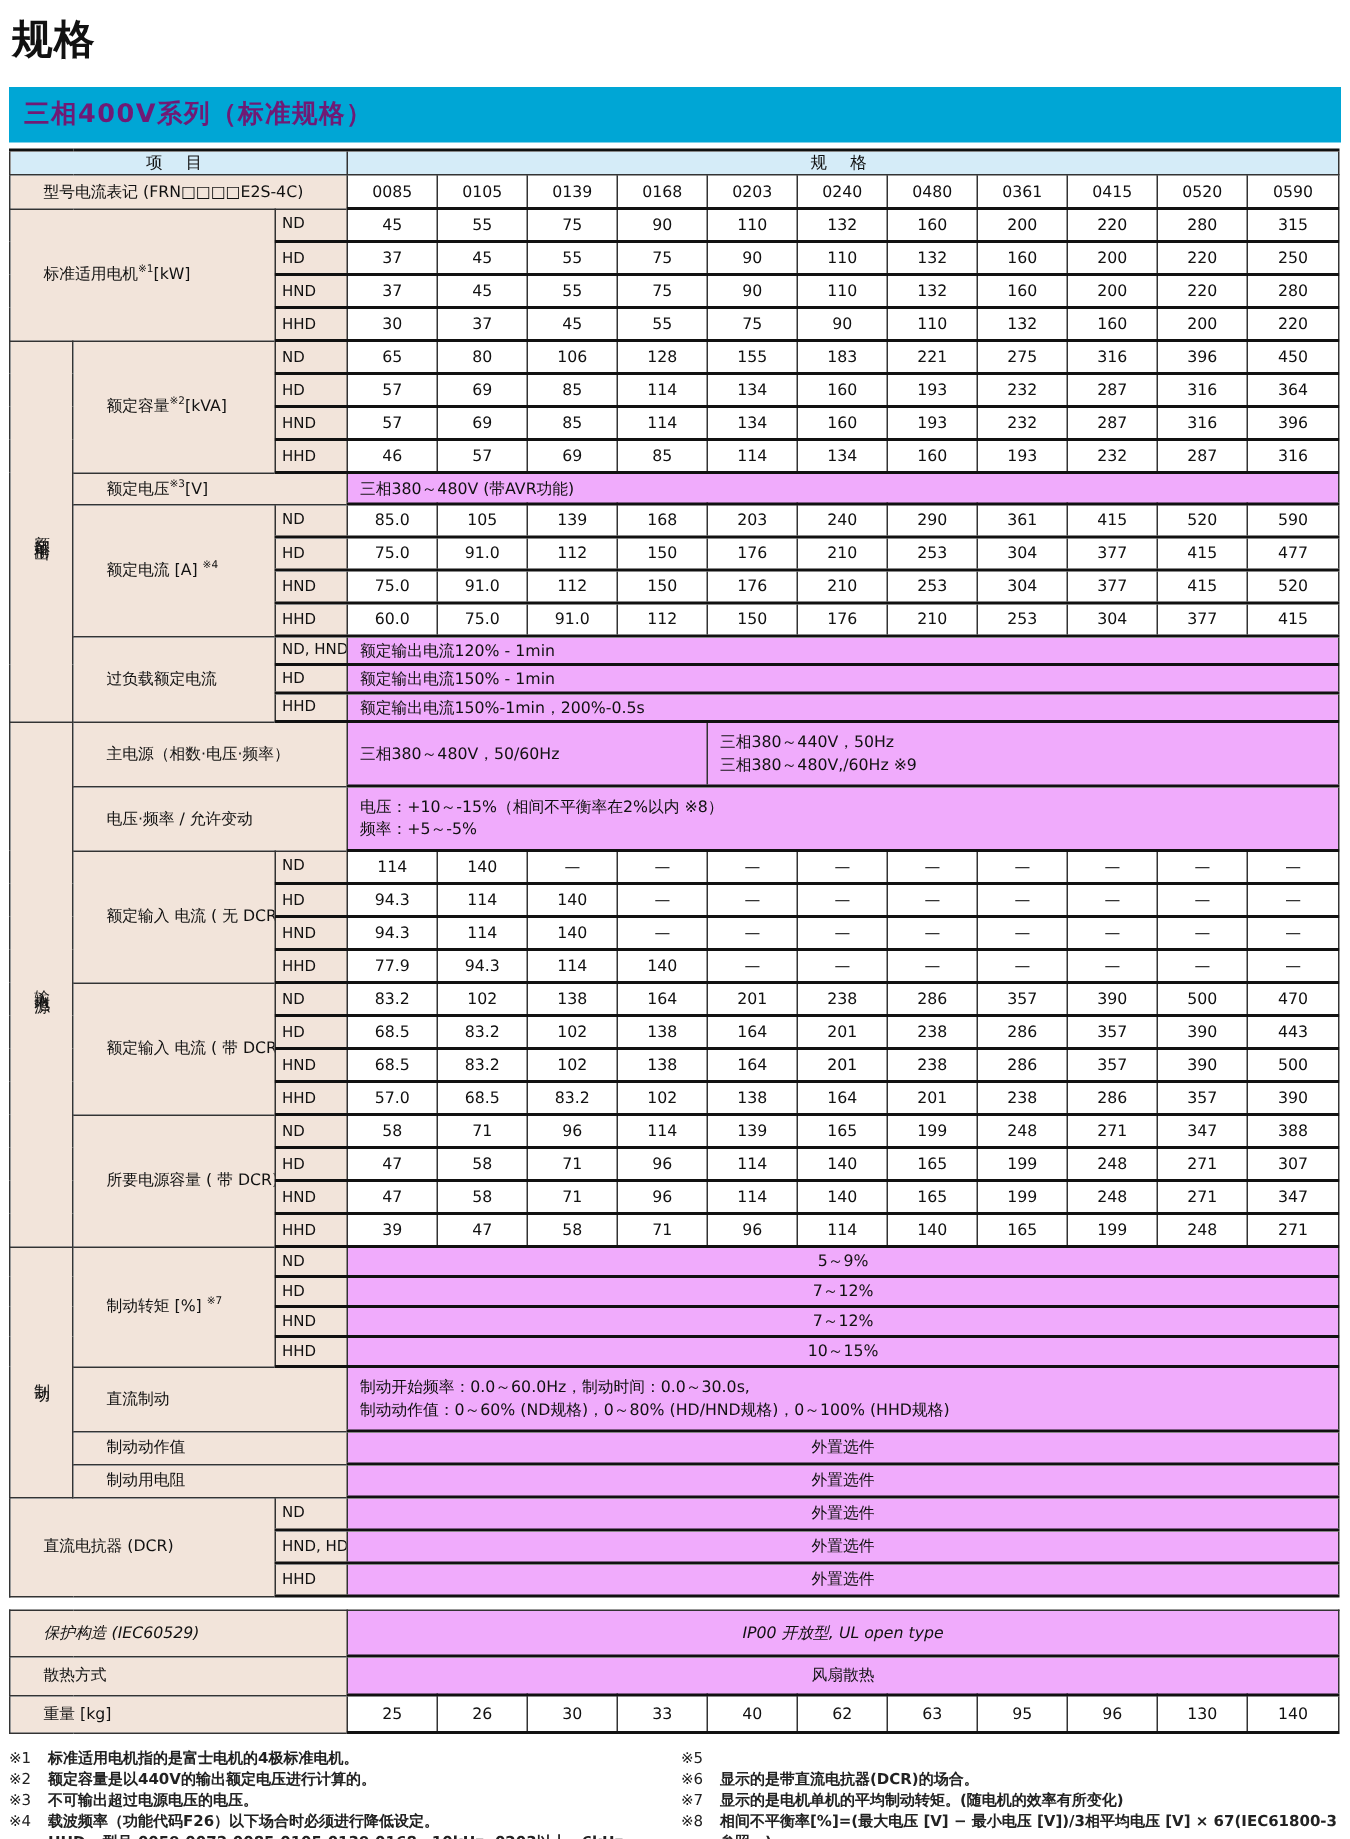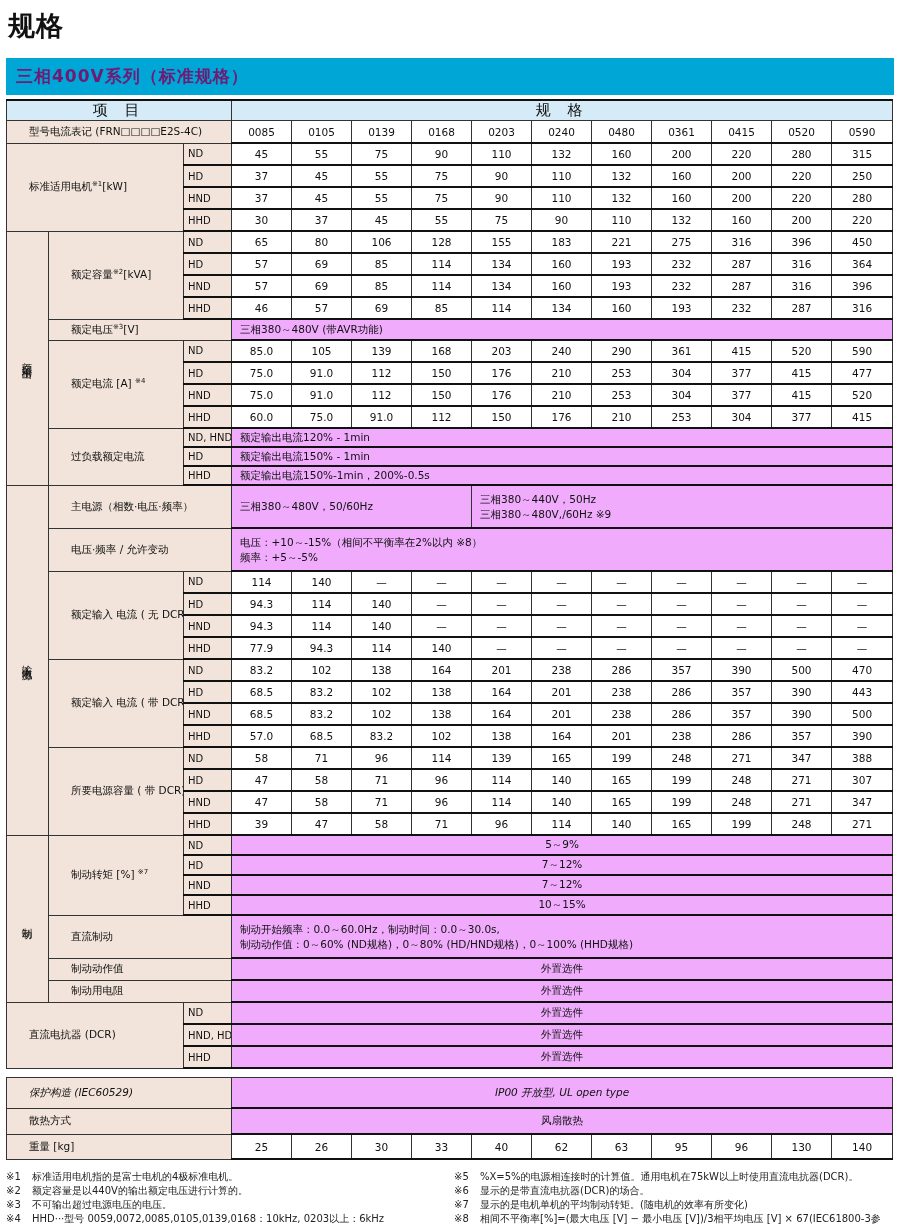--- a/index.html
+++ b/index.html
@@ -4,21 +4,21 @@
 <style>
   html,body{margin:0;padding:0;background:#fff;}
   body{width:900px;height:1226px;overflow:hidden;box-sizing:border-box;padding:6px 6px 0 6px;
        font-family:"DejaVu Sans","Liberation Sans",sans-serif;color:#111;}
   .page-title{font-size:27px;font-weight:bold;letter-spacing:1px;margin:2px 0 14px 2px;}
   .banner{height:37px;line-height:37px;color:#701a75;font-size:17px;font-weight:bold;
           padding-left:10px;letter-spacing:1px;margin-bottom:4px;}
   table{border-collapse:collapse;table-layout:fixed;width:886px;}
   td{border:1px solid #333;font-size:10.5px;padding:0 2px;vertical-align:middle;
      overflow:hidden;white-space:nowrap;}
-  tr.head-row td{background:#d5ecf8;text-align:center;font-size:15px;letter-spacing:6px;
+  tr.head-row td{background:#d5ecf8;text-align:center;font-size:11px;letter-spacing:6px;
                  border-top:2px solid #111;border-bottom:1px solid #333;}
   td.lbl{background:#f2e4da;text-align:left;padding-left:22px;}
   td.grp{background:#f2e4da;text-align:center;padding:0;}
   td.grp span{writing-mode:vertical-rl;text-orientation:upright;letter-spacing:2px;font-size:10.5px;}
   td.sub{background:#f2e4da;text-align:left;padding-left:4px;font-size:10px;}
   td.val{background:#fff;text-align:center;}
   td.txt{background:#f0abfc;text-align:left;padding-left:8px;}
   td.center{text-align:center;padding-left:2px;}
   .bb2{border-bottom:2px solid #111;}
   sup{font-size:7px;line-height:0;}
@@ -26,21 +26,21 @@
   tr.h18 td{height:17px;} tr.h19 td{height:18px;} tr.h20 td{height:19px;}
   tr.h21 td{height:20px;} tr.h22 td{height:21px;} tr.h24 td{height:23px;}
   tr.h25 td{height:24px;} tr.h30 td{height:29px;font-style:italic;} tr.h42 td{height:41px;}
   tr.gap td{border:none;height:8px;background:#fff;padding:0;}
   .footnotes{display:flex;margin-top:10px;font-size:10px;color:#222;}
   .fn-col{line-height:14px;}
   .fn-left{width:438px;margin-right:10px;}
   .fn-right{width:440px;}
   .note{display:flex;margin-bottom:0;}
   .note .marker{width:26px;flex:none;}
-  .note .nlines{flex:1;}
+  .note .nlines{flex:1;font-weight:bold;}
 </style>
 </head>
 <body>
 
 <div class="page-title">规格</div>
 
 <div class="banner" style="background: rgb(0, 166, 213);">
   <span>三相400V系列（标准规格）</span>
 </div>
 
@@ -546,29 +546,29 @@
       </div>
       <div class="note">
         <span class="marker">※3</span>
         <div class="nlines">
           <div>不可输出超过电源电压的电压。</div>
         </div>
       </div>
       <div class="note">
         <span class="marker">※4</span>
         <div class="nlines">
+          <div>载波频率（功能代码F26）以下场合时必须进行降低设定。</div>
           <div>HHD···型号 0059,0072,0085,0105,0139,0168：10kHz, 0203以上：6kHz</div>
         </div>
       </div>
     </div>
   <div class="fn-col fn-right" id="fn-right">
       <div class="note">
         <span class="marker">※5</span>
         <div class="nlines">
-          <div>%X=5%的电源相连接时的计算值。通用电机在75kW以上时使用直流电抗器(DCR)。</div>
         </div>
       </div>
       <div class="note">
         <span class="marker">※6</span>
         <div class="nlines">
           <div>显示的是带直流电抗器(DCR)的场合。</div>
         </div>
       </div>
       <div class="note">
         <span class="marker">※7</span>

